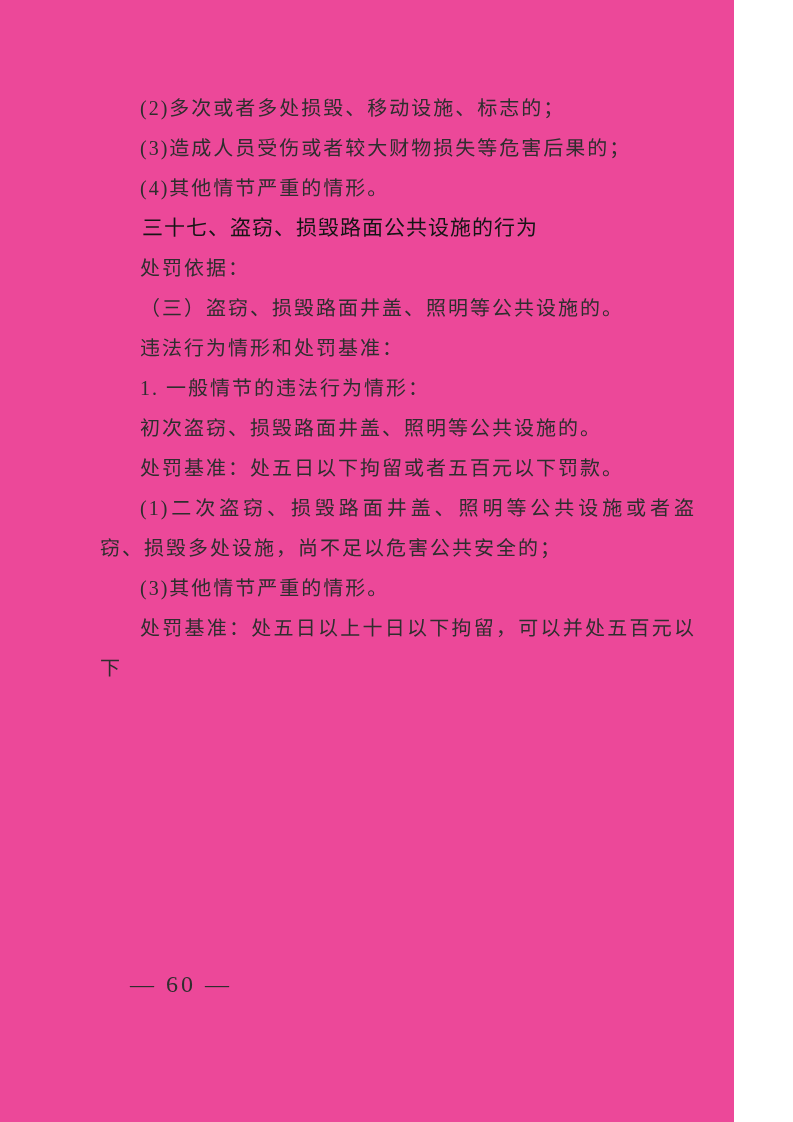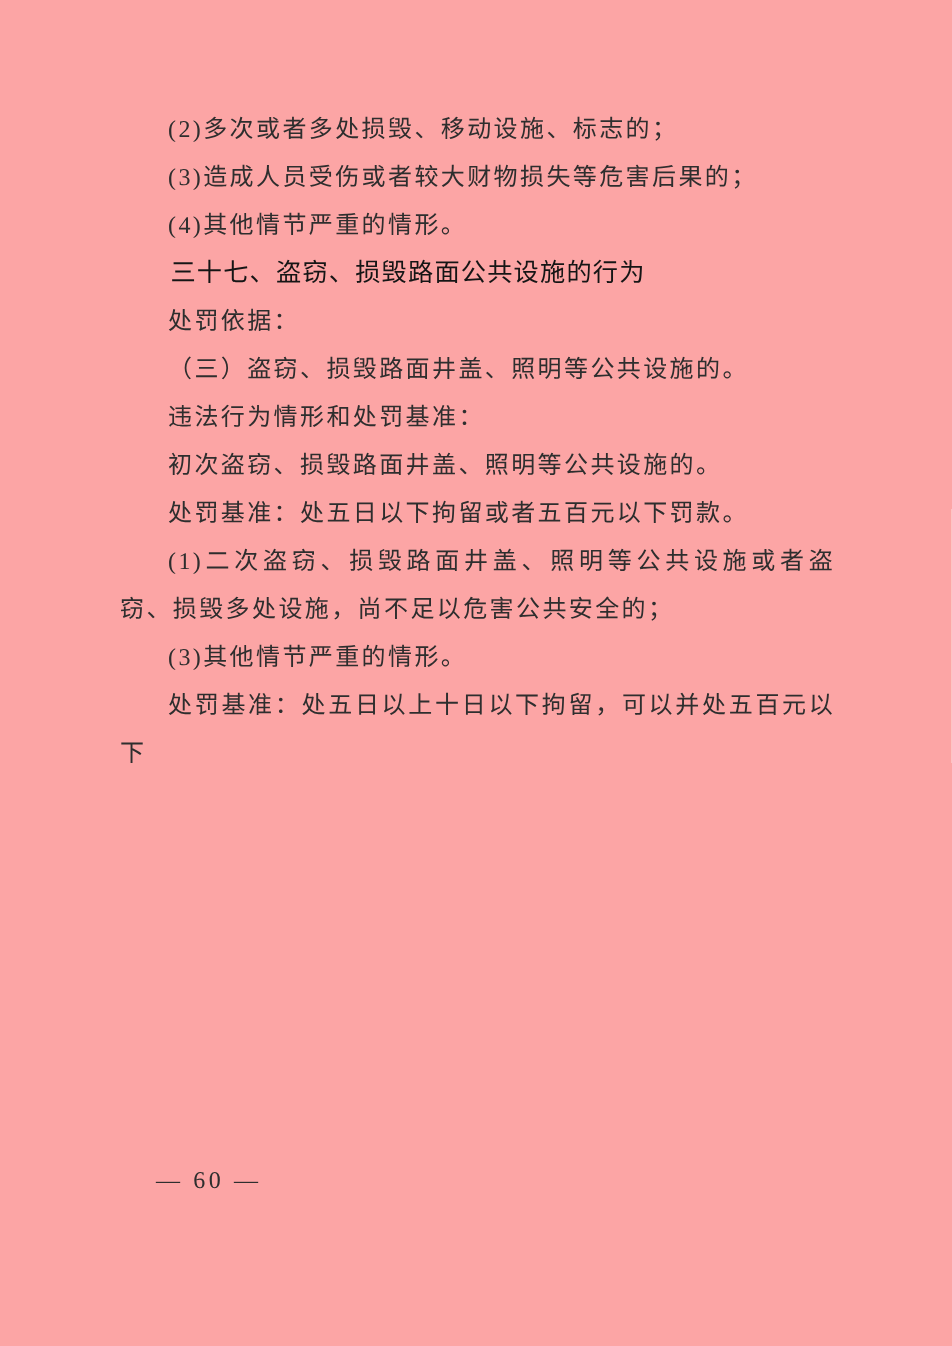--- a/index.html
+++ b/index.html
@@ -9,23 +9,23 @@
   }
   body {
     width: 793px;
     height: 1122px;
     font-family: "Liberation Serif", "DejaVu Serif", serif;
     color: #2e2e2e;
     overflow: hidden;
   }
   .page {
     position: relative;
-    width: 793px;
+    width: 734px;
     height: 1122px;
-    background: #fca5a5;
+    background: #ec4899;
   }
   .content {
     position: absolute;
     left: 100px;
     top: 88px;
     width: 596px;
   }
   .para {
     margin: 0;
     font-size: 20px;
@@ -42,39 +42,40 @@
     font-size: 21px;
     line-height: 40px;
     letter-spacing: 1px;
     text-indent: 2em;
     color: #151515;
   }
   .footer {
     position: absolute;
     left: 130px;
     top: 964px;
-    font-size: 20px;
+    font-size: 24px;
     line-height: 40px;
     letter-spacing: 3px;
     color: #2e2e2e;
     text-align: center;
   }
 </style>
 </head>
 <body>
 
 <div class="page">
   <div class="content">
     <p class="para">(2)多次或者多处损毁、移动设施、标志的；</p>
     <p class="para">(3)造成人员受伤或者较大财物损失等危害后果的；</p>
     <p class="para">(4)其他情节严重的情形。</p>
     <h2 class="heading">三十七、盗窃、损毁路面公共设施的行为</h2>
     <p class="para">处罚依据：</p>
     <p class="para">（三）盗窃、损毁路面井盖、照明等公共设施的。</p>
     <p class="para">违法行为情形和处罚基准：</p>
+    <p class="para">1. 一般情节的违法行为情形：</p>
     <p class="para">初次盗窃、损毁路面井盖、照明等公共设施的。</p>
     <p class="para">处罚基准：处五日以下拘留或者五百元以下罚款。</p>
     <p class="para">(1)二次盗窃、损毁路面井盖、照明等公共设施或者盗窃、损毁多处设施，尚不足以危害公共安全的；</p>
     <p class="para">(3)其他情节严重的情形。</p>
     <p class="para">处罚基准：处五日以上十日以下拘留，可以并处五百元以下</p>
   </div>
   <div class="footer">— 60 —</div>
 </div>
 
 </body></html>

